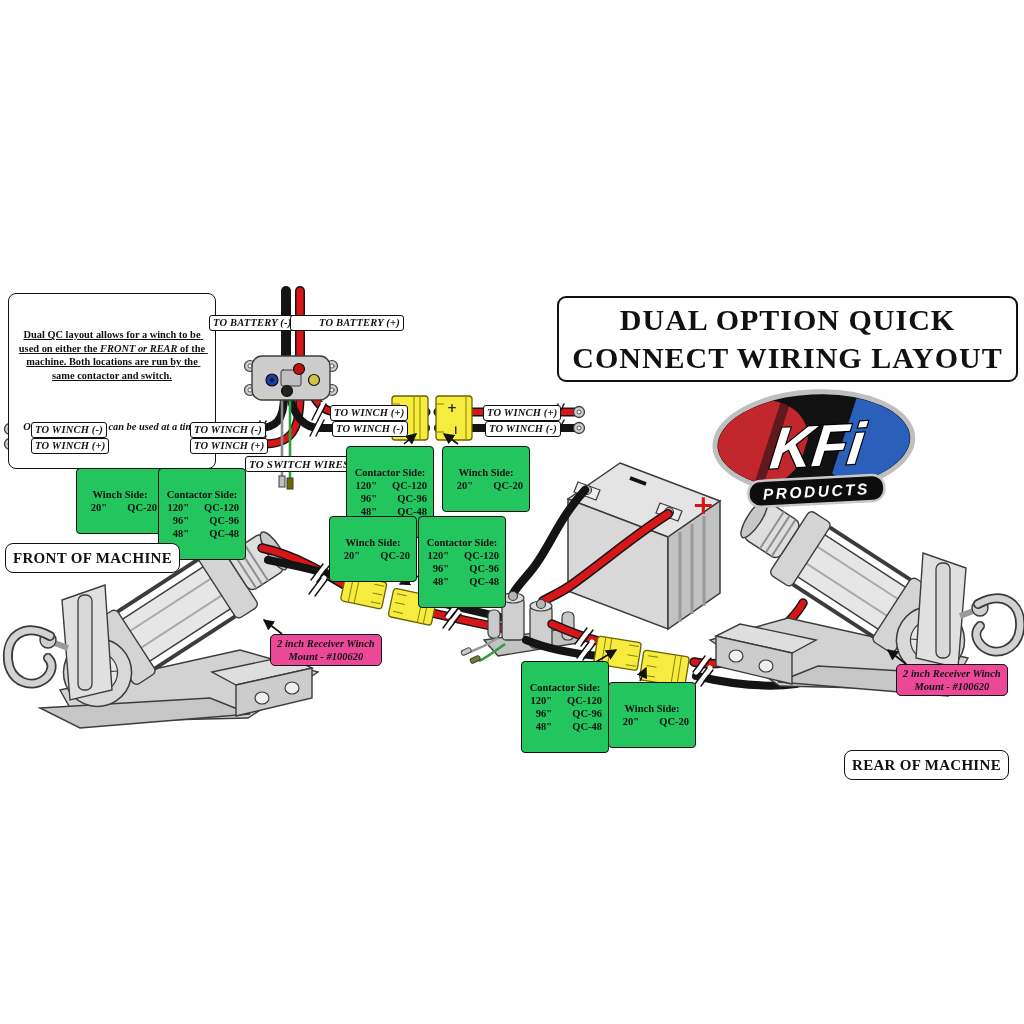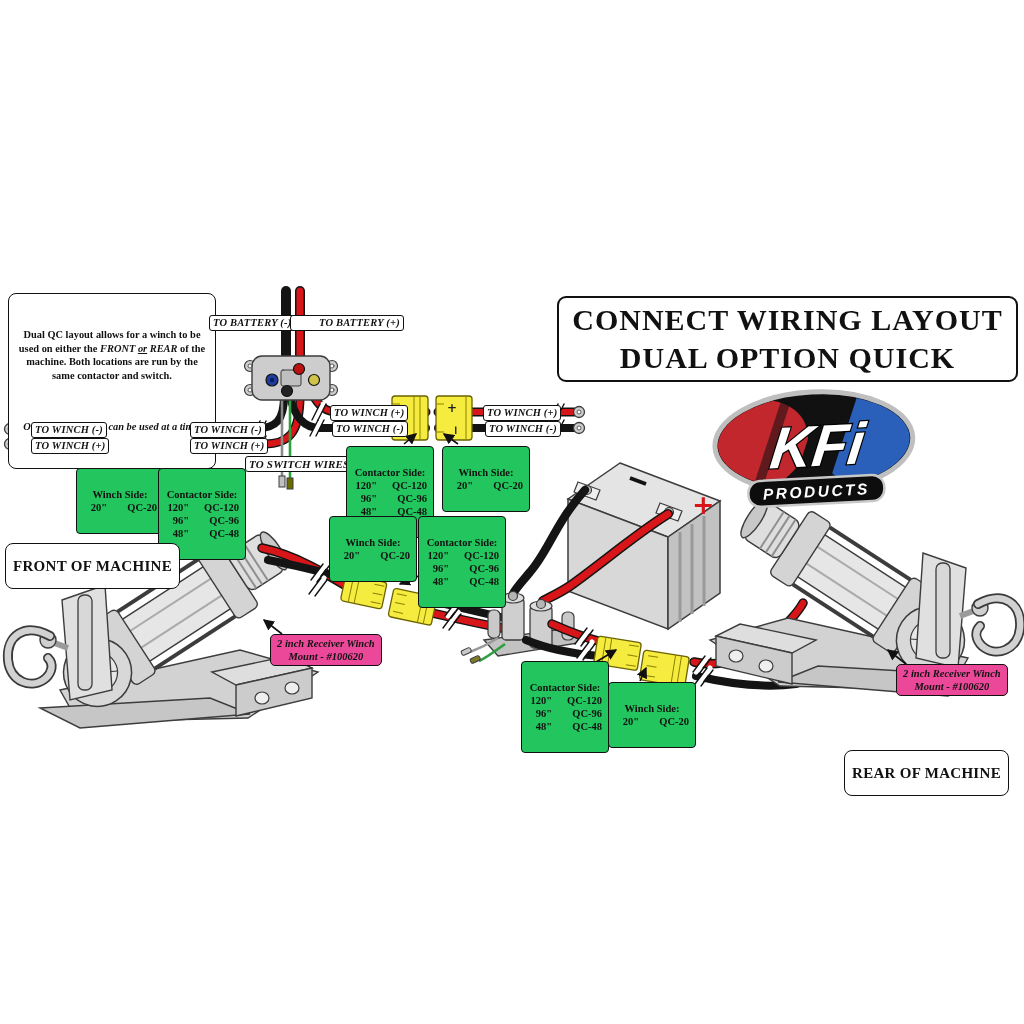--- a/index.html
+++ b/index.html
@@ -17,33 +17,33 @@
        padding:19px 6px;text-align:center;white-space:nowrap;}
   .co-row{display:flex;justify-content:center;gap:8px;}
   .co-len{min-width:24px;text-align:right;}
   .co-part{min-width:42px;text-align:right;}
 
   .mount{position:absolute;background:#ec4899;border:1.3px solid #111;border-radius:5px;
        font:bold italic 10.5px/13px "Liberation Serif",serif;color:#111;
        padding:2px 6px;text-align:center;white-space:nowrap;}
 
   .mlabel{position:absolute;background:#fff;border:1.6px solid #111;border-radius:8px;
-       font:bold 15px/20px "Liberation Serif",serif;color:#111;padding:12px 7px;
+       font:bold 15px/20px "Liberation Serif",serif;color:#111;padding:4px 7px;
        letter-spacing:.3px;white-space:nowrap;}
 
   .title-box{position:absolute;left:557px;top:296px;width:457px;height:82px;
        border:2px solid #111;border-radius:9px;display:flex;flex-direction:column;
        justify-content:center;text-align:center;color:#111;
        font:bold 30px/38px "Liberation Serif",serif;letter-spacing:1px;}
 
   .note-box{position:absolute;left:8px;top:293px;width:196px;min-height:78px;
        border:1.5px solid #111;border-radius:8px;background:#fff;color:#111;
        font:bold 10.4px/13.5px "Liberation Serif",serif;text-align:center;
        padding:7px 5px;white-space:pre-wrap;}
-  .note-box .p1{margin:0 0 11px 0;}
+  .note-box .p1{margin:0 0 11px 0;text-decoration:underline;}
   .note-box .p2{margin:0;font-style:italic;}
   .em{font-style:italic;}
   .u{text-decoration:underline;}
 
   .wire-red{stroke:var(--wire-red,#d81518);}
   .conn{fill:var(--connector-yellow,#f6ec3f);stroke:#6b6200;stroke-width:1.3;}
   .conn-line{stroke:#8a8000;stroke-width:1;fill:none;}
 </style>
 </head>
 <body>
@@ -326,22 +326,22 @@
     <text x="100" y="107" text-anchor="middle" font-family="Liberation Sans,sans-serif" font-weight="bold" font-style="italic" font-size="15.5" letter-spacing="2.5" fill="#fff">PRODUCTS</text>
   </g>
 </svg>
 
   <div class="note-box">
     <p class="p1"><span>Dual QC layout allows for a winch to be used on either the </span><span class="em">FRONT </span><span class="em u">or</span><span class="em"> REAR</span><span> of the machine. Both locations are run by the same contactor and switch.</span></p>
     <p class="p2"><span>Only </span><span class="u">ONE</span><span> location can be used at a time.</span></p>
   </div>
 
   <div class="title-box">
+    <div>DUAL OPTION QUICK</div>
     <div>CONNECT WIRING LAYOUT</div>
-    <div>DUAL OPTION QUICK</div>
   </div>
 
   <div class="tag" style="left:209px;top:315px;">TO BATTERY (-)</div>
   <div class="tag" style="left:290px;top:315px;padding-left:28px;">TO BATTERY (+)</div>
 
   <div class="tag" style="left:31px;top:422px;">TO WINCH (-)</div>
   <div class="tag" style="left:31px;top:438px;">TO WINCH (+)</div>
   <div class="tag" style="left:190px;top:422px;">TO WINCH (-)</div>
   <div class="tag" style="left:190px;top:438px;">TO WINCH (+)</div>
 

